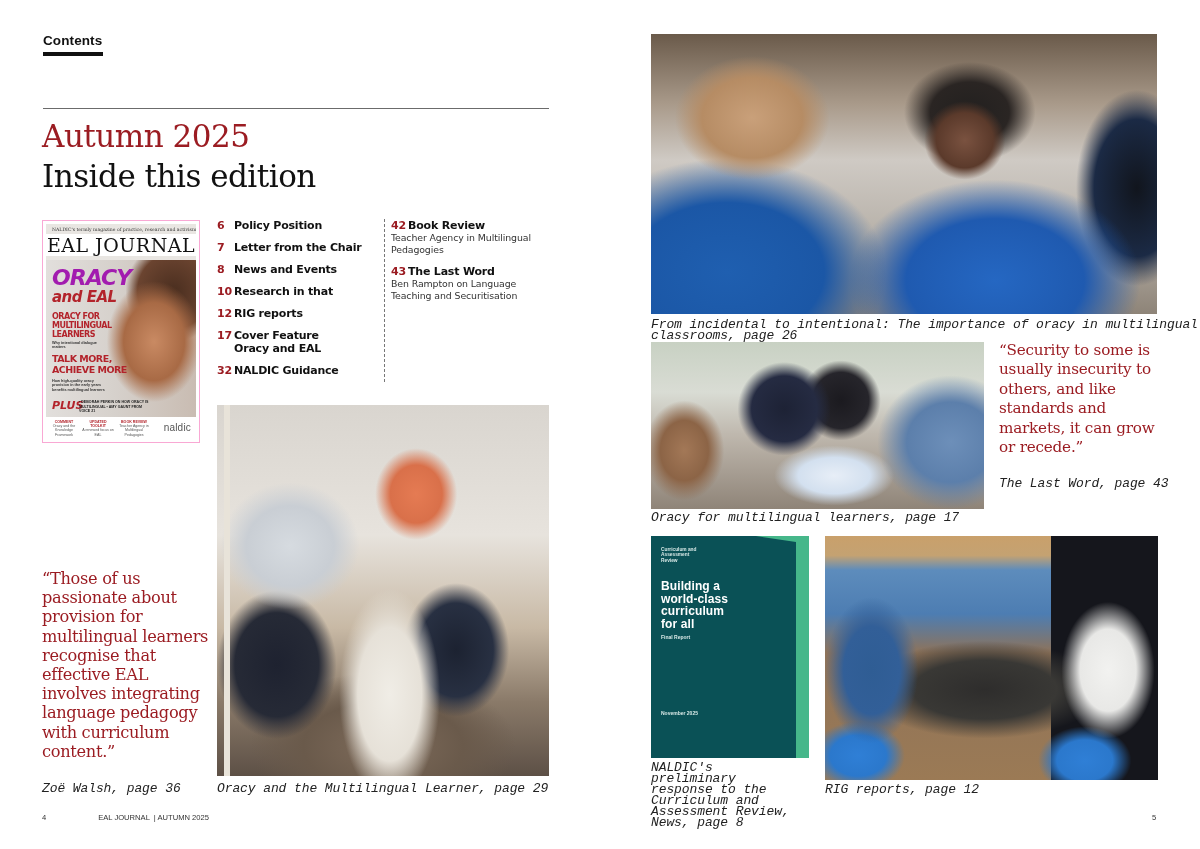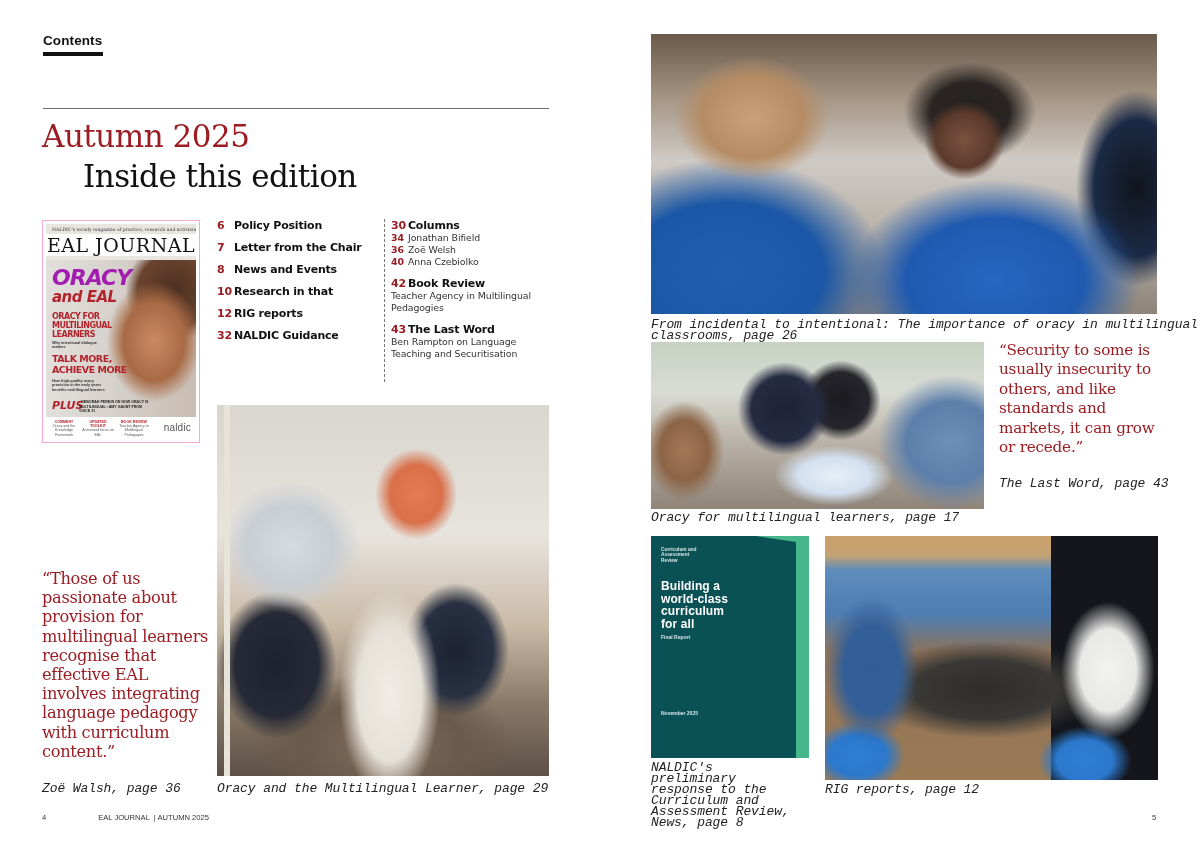--- a/index.html
+++ b/index.html
@@ -7,21 +7,21 @@
   body { position: relative; font-family: "Liberation Sans", sans-serif; color: #111; }
 
   .abs { position: absolute; }
 
   
   .contents-label { left: 43px; top: 33px; font-size: 13.5px; font-weight: bold; color: #111; letter-spacing: 0.1px; }
   .contents-underline { left: 43px; top: 52px; width: 60px; height: 4px; background: #111; }
   .top-rule { left: 43px; top: 108px; width: 506px; height: 1px; background: #6b6b6b; }
 
   .edition-season { left: 42px; top: 118px; font-family: "DejaVu Serif", serif; font-size: 31px; color: #9b1c22; letter-spacing: -0.5px; }
-  .edition-title { left: 42px; top: 158px; font-family: "DejaVu Serif", serif; font-size: 31px; color: #111; letter-spacing: -0.5px; margin-left: 41px; }
+  .edition-title { left: 42px; top: 158px; font-family: "DejaVu Serif", serif; font-size: 31px; color: #111; letter-spacing: -0.5px; }
 
   
   .cover { left: 42px; top: 220px; width: 158px; height: 223px; border: 1px solid #f9a8d4; background: #fff; padding: 3px; }
   .cover-inner { position: relative; width: 100%; height: 100%; background: #e9e6e2; overflow: hidden; }
   .cover-tagline { position: absolute; left: 6px; top: 3px; font-family: "DejaVu Serif", serif; font-size: 4.6px; color: #333; white-space: nowrap; }
   .cover-mast { position: absolute; left: 0; right: 0; top: 10px; text-align: center; font-family: "DejaVu Serif", serif; font-size: 19px; color: #111; letter-spacing: 0.5px; background: #fff; line-height: 22px; }
   .cover-photo { position: absolute; left: 0; right: 0; top: 36px; bottom: 22px;
     background: radial-gradient(ellipse 45% 55% at 72% 52%, #c98a63 0%, #a86a45 45%, transparent 70%),
                 radial-gradient(ellipse 40% 40% at 85% 20%, #4a2e1f 0%, #6b4430 60%, transparent 80%),
                 linear-gradient(90deg, #e2dfdc 0%, #d6d1cc 45%, #c9bcb2 100%); }
@@ -160,46 +160,33 @@
   </div>
   <div class="toc-item">
     <span class="toc-num">10</span>
     <span class="toc-label">Research in that</span>
   </div>
   <div class="toc-item">
     <span class="toc-num">12</span>
     <span class="toc-label">RIG reports</span>
   </div>
   <div class="toc-item">
+    <span class="toc-num">17</span>
+    <span class="toc-label">Cover Feature
+Oracy and EAL</span>
+  </div>
+  <div class="toc-item">
     <span class="toc-num">32</span>
     <span class="toc-label">NALDIC Guidance</span>
   </div>
 </div>
 
 <div class="abs toc-divider"></div>
 
 <div class="abs toc-col toc-right">
-  <div class="toc-block">
-    <div class="toc-head">
-      <span class="toc-num">30</span>
-      <span>Columns</span>
-    </div>
-    <div class="toc-sub">
-      <span class="toc-num">34</span>
-      <span>Jonathan Bifield</span>
-    </div>
-    <div class="toc-sub">
-      <span class="toc-num">36</span>
-      <span>Zoë Welsh</span>
-    </div>
-    <div class="toc-sub">
-      <span class="toc-num">40</span>
-      <span>Anna Czebiolko</span>
-    </div>
-  </div>
   <div class="toc-block">
     <div class="toc-head">
       <span class="toc-num">42</span>
       <span>Book Review</span>
     </div>
     <div class="toc-desc">Teacher Agency in Multilingual Pedagogies</div>
   </div>
   <div class="toc-block">
     <div class="toc-head">
       <span class="toc-num">43</span>

